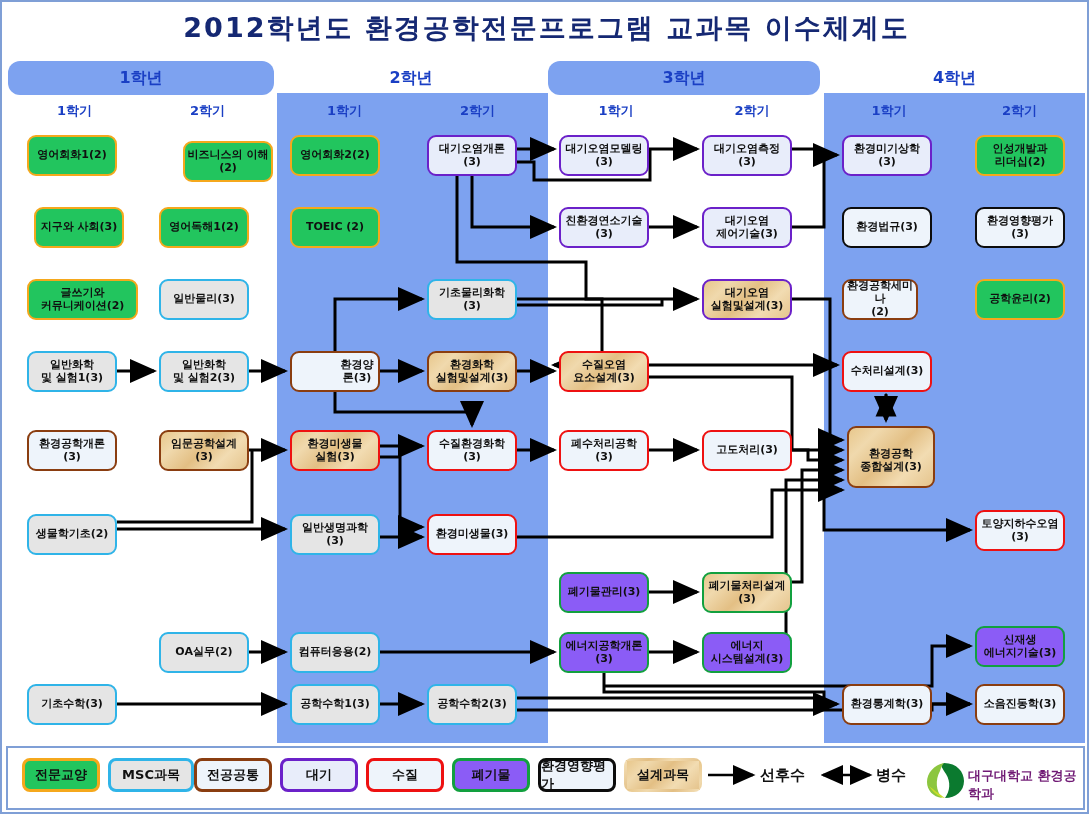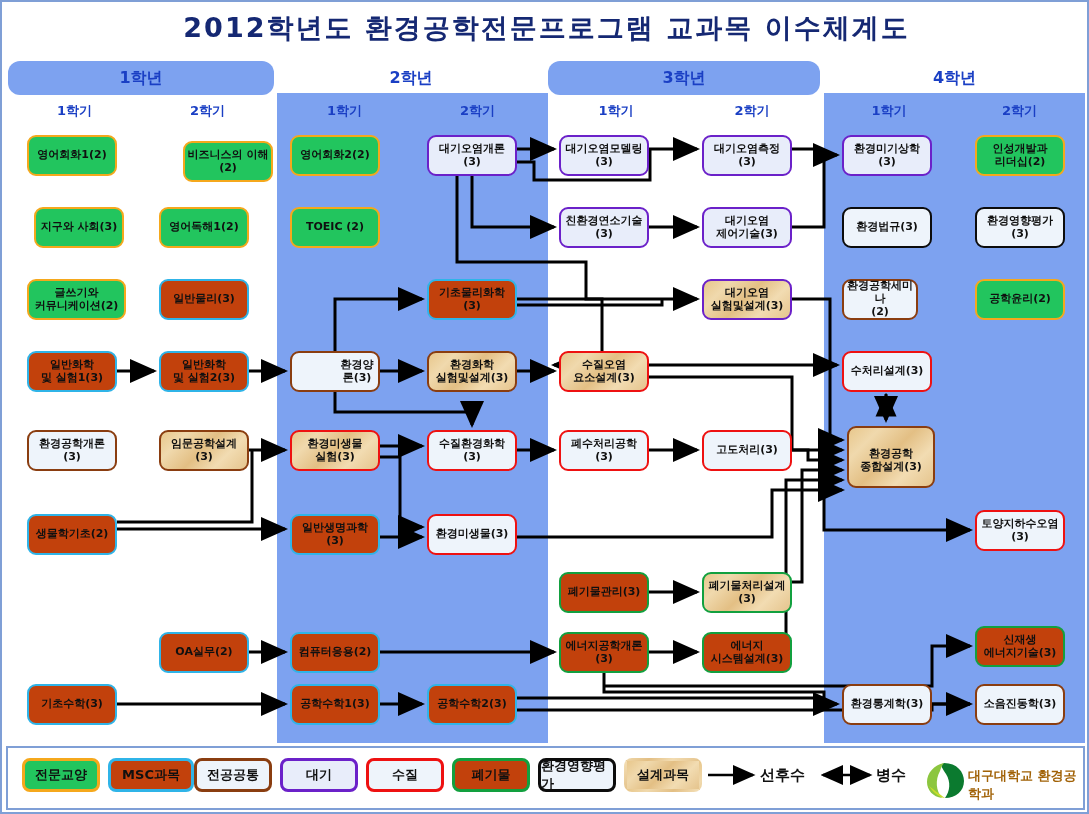--- a/index.html
+++ b/index.html
@@ -24,39 +24,39 @@
   .vband{position:absolute;background:#7da2f0;top:91px;height:650px;}
 
   
   .box{position:absolute;box-sizing:border-box;border-radius:9px;
        display:flex;align-items:center;justify-content:center;text-align:center;
        font-size:11px;font-weight:bold;line-height:1.18;color:#101010;
        border-width:2.5px;border-style:solid;padding:1px 2px;z-index:6;
        font-family:"DejaVu Sans","Liberation Sans",sans-serif;}
   
   .c-gen   {background:#22c55e;border-color:#f5a81c;}      
-  .c-msc   {background:#c2410c;border-color:#2fb4e8;}      
+  .c-msc   {background:#e5e5e5;border-color:#2fb4e8;}      
   .c-common{background:#eef4fb;border-color:#8a3d10;}      
   .c-air   {background:#e8edfa;border-color:#6b21c9;}      
   .c-water {background:#eef4fb;border-color:#ee1111;}      
-  .c-waste {background:#c2410c;border-color:#12a03f;}      
+  .c-waste {background:#8b5cf6;border-color:#12a03f;}      
   .c-eia   {background:#eef4fb;border-color:#0c0c0c;}      
   .design{background:linear-gradient(135deg,#e8c78c 0%,#f0d9ad 22%,#e3bf84 48%,#f2dcb2 72%,#e5c48d 100%);}
 
   
   #wires{position:absolute;left:0;top:0;width:1089px;height:814px;z-index:3;}
 
   
   #legend{position:absolute;left:4px;top:744px;width:1079px;height:64px;
           border:2px solid #7f9fd6;box-sizing:border-box;background:#fff;}
   .lg{position:absolute;top:10px;height:34px;box-sizing:border-box;border-radius:8px;
       display:flex;align-items:center;justify-content:center;font-size:13px;
       font-weight:bold;border-width:3px;border-style:solid;color:#101010;}
   .lgtxt{position:absolute;font-size:15px;font-weight:bold;color:#101010;top:18px;}
-  #logotext{position:absolute;top:19px;left:960px;font-size:13px;font-weight:bold;color:#a16207;}
+  #logotext{position:absolute;top:19px;left:960px;font-size:13px;font-weight:bold;color:#701a75;}
 </style>
 </head>
 <body>
 
 <div id="page">
 
   <div id="title">2012학년도 환경공학전문프로그램 교과목 이수체계도</div>
 
   <div class="vband" style="left:275px;width:271px;"></div>
   <div class="vband" style="left:822px;width:261px;"></div>
@@ -197,21 +197,21 @@
     </g>
   </svg>
 
   <div id="boxes">
       <div class="box c-gen" style="left: 25px; top: 133px; width: 90px; height: 41px;">
         <span style="white-space: pre-line;">영어회화1(2)</span>
       </div>
       <div class="box c-gen" style="left: 25px; top: 205px; width: 90px; height: 41px; margin-left: 7px;">
         <span style="white-space: pre-line;">지구와 사회(3)</span>
       </div>
-      <div class="box c-gen" style="left: 25px; top: 277px; width: 99px; height: 41px;">
+      <div class="box c-gen" style="left: 25px; top: 277px; width: 111px; height: 41px;">
         <span style="white-space: pre-line;">글쓰기와
 커뮤니케이션(2)</span>
       </div>
       <div class="box c-msc" style="left: 25px; top: 349px; width: 90px; height: 41px;">
         <span style="white-space: pre-line;">일반화학
 및 실험1(3)</span>
       </div>
       <div class="box c-common" style="left: 25px; top: 428px; width: 90px; height: 41px;">
         <span style="white-space: pre-line;">환경공학개론(3)</span>
       </div>

